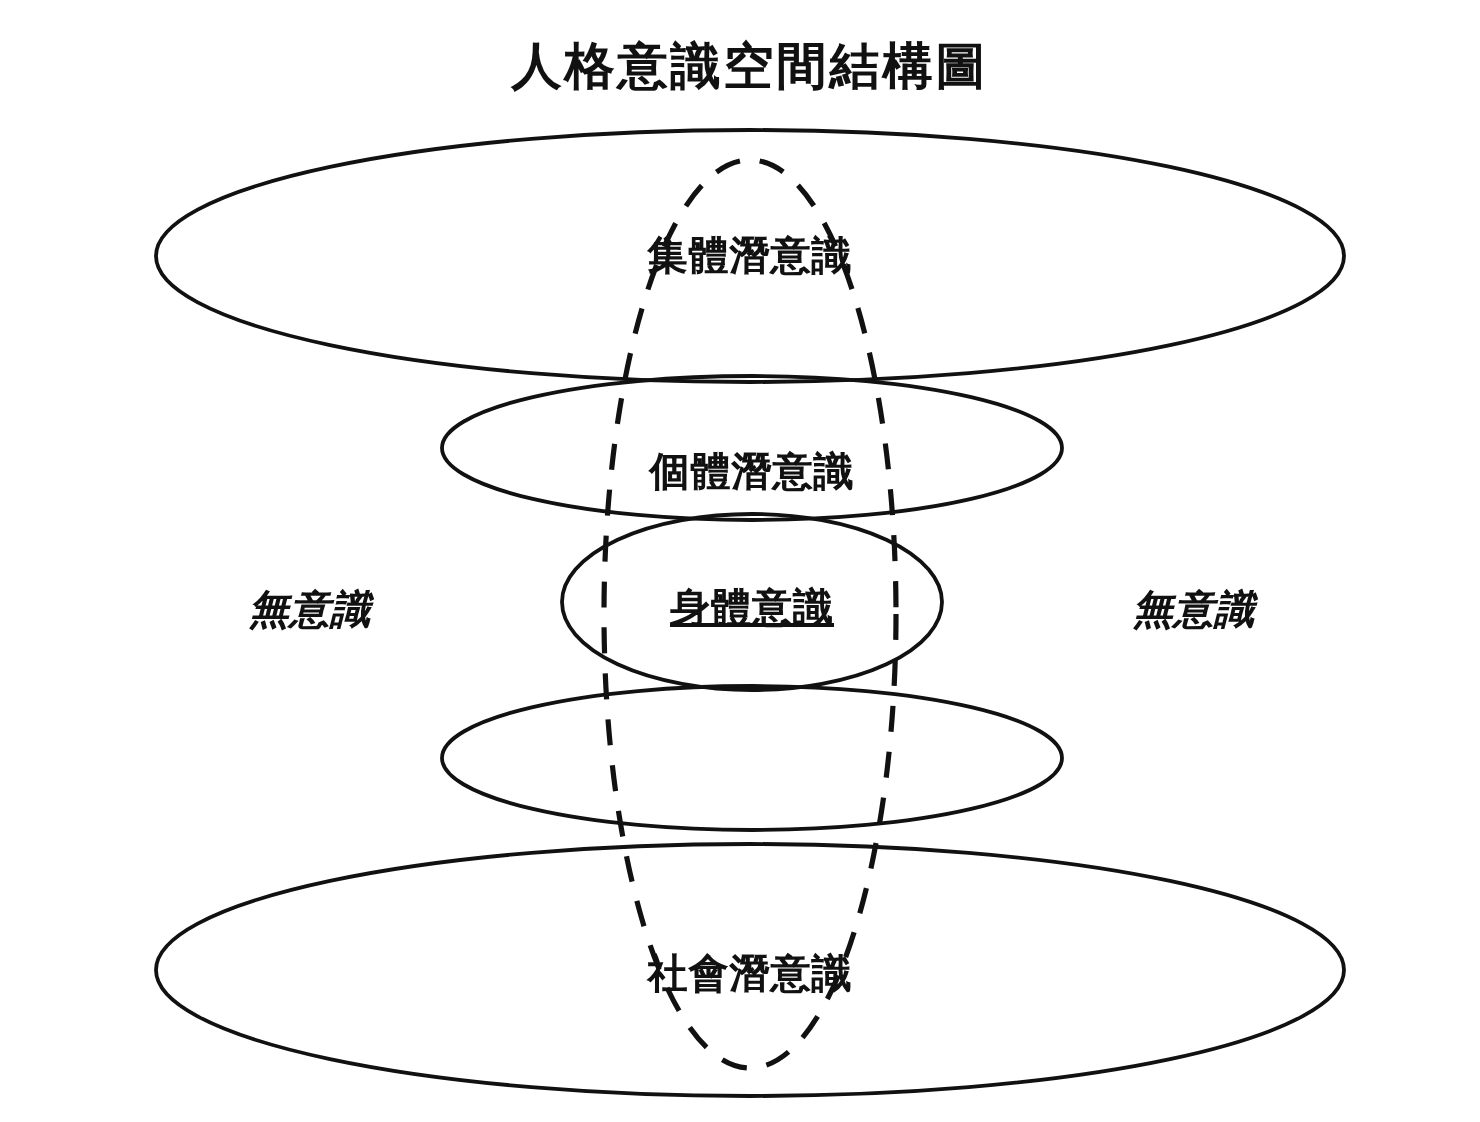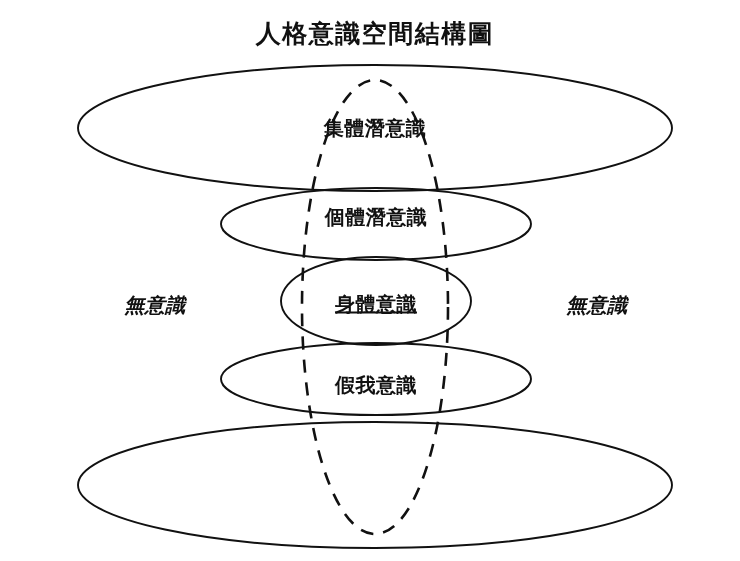--- a/index.html
+++ b/index.html
@@ -70,20 +70,20 @@
     <ellipse class="ellipse-solid" id="e4" cx="375" cy="485" rx="297" ry="63" stroke="#111111"></ellipse>
     <ellipse class="ellipse-solid" id="e1" cx="376" cy="224" rx="155" ry="36" stroke="#111111"></ellipse>
     <ellipse class="ellipse-solid" id="e3" cx="376" cy="379" rx="155" ry="36" stroke="#111111"></ellipse>
     <ellipse class="ellipse-solid" id="e2" cx="376" cy="301" rx="95" ry="44" stroke="#111111"></ellipse>
     <ellipse class="ellipse-dashed" id="eax" cx="375" cy="307" rx="73" ry="227" stroke="#111111" stroke-dasharray="13 10"></ellipse>
   </svg>
 
   <div id="page-title">人格意識空間結構圖</div>
 
   <div class="lbl layer-label" id="lbl0" style="left: 375px; top: 128px;">集體潛意識</div>
-  <div class="lbl layer-label" id="lbl1" style="left: 376px; top: 217px;">個體潛意識</div>
+  <div class="lbl layer-label" id="lbl1" style="left: 376px; top: 236px;">個體潛意識</div>
   <div class="lbl layer-label" id="lbl2" style="left: 376px; top: 304px; text-decoration: underline;">身體意識</div>
-  <div class="lbl layer-label" id="lbl3" style="left: 376px; top: 385px;">假我意識</div>
+  <div class="lbl layer-label" id="lbl4" style="left: 375px; top: 487px;">社會潛意識</div>
 
   <div class="lbl side-label" id="side0" style="left: 155px; top: 305px;">無意識</div>
   <div class="lbl side-label" id="side1" style="left: 597px; top: 305px;">無意識</div>
 
 </div>
 
 </body></html>

